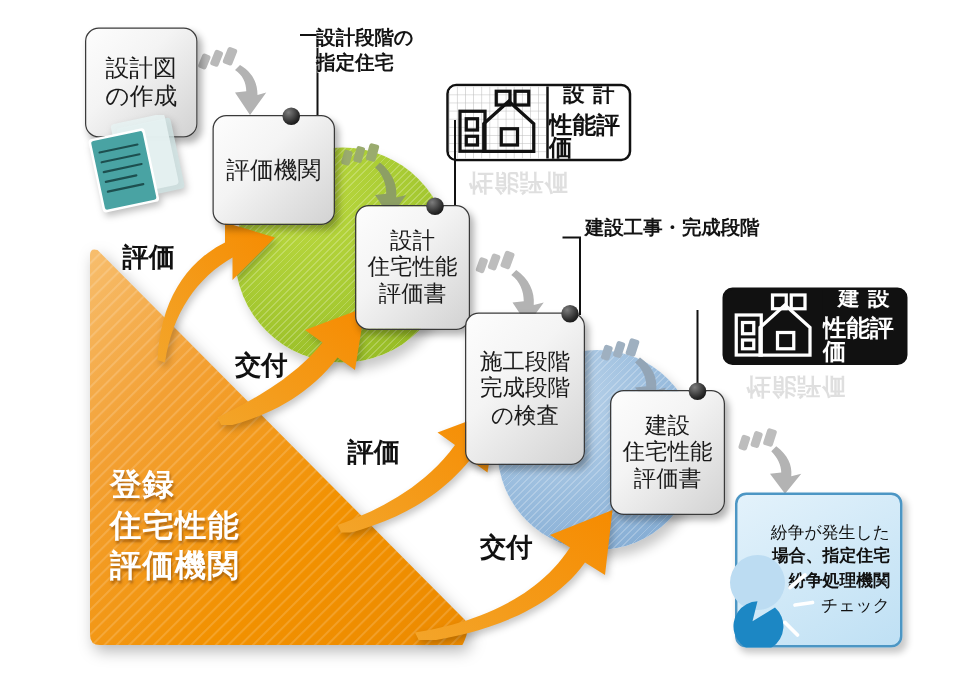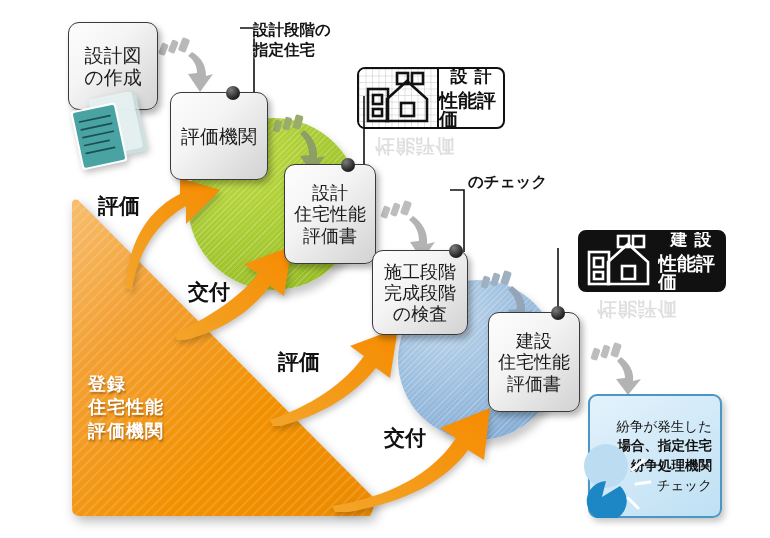--- a/index.html
+++ b/index.html
@@ -59,21 +59,21 @@
     position:absolute;
     left:56px;top:196px;width:322px;height:330px;
     z-index:20;
     filter:drop-shadow(3px 5px 6px rgba(0,0,0,.28));
   }
   #org-label{
     position:absolute;
     left:88px;top:372px;
     z-index:24;
     color:#ffffff;
-    font-size:18px;
+    font-size:25px;
     font-weight:bold;
     line-height:1.30;
     letter-spacing:1px;
     text-shadow:1px 2px 2px rgba(120,60,0,.55);
     white-space:nowrap;
   }
   #org-label span{display:block;}
 
   
   .orgarrow{position:absolute;z-index:26;
@@ -331,21 +331,21 @@
   </div>
 
   <div class="box" style="left:284px;top:164px;width:92px;height:100px;font-size:18px;">
     <span class="lines">
       <span>設計</span>
       <span>住宅性能</span>
       <span>評価書</span>
     </span>
   </div>
 
-  <div class="box" style="left:372px;top:250px;width:96px;height:85px;font-size:18px;">
+  <div class="box" style="left:372px;top:250px;width:96px;height:122px;font-size:18px;">
     <span class="lines">
       <span>施工段階</span>
       <span>完成段階</span>
       <span>の検査</span>
     </span>
   </div>
 
   <div class="box" style="left:488px;top:312px;width:92px;height:100px;font-size:18px;">
     <span class="lines">
       <span>建設</span>
@@ -369,21 +369,21 @@
       </g>
     </g>
   </svg>
 
   <div class="callout" style="left:253px;top:20px;">
     <span>設計段階の</span>
     <span>指定住宅</span>
   </div>
 
   <div class="callout" style="left:468px;top:172px;">
-    <span>のチェック</span>
+    <span>建設工事・完成段階</span>
   </div>
 
   <div class="verb" style="left:98px;top:192px;">評価</div>
   <div class="verb" style="left:188px;top:278px;">交付</div>
   <div class="verb" style="left:278px;top:348px;">評価</div>
   <div class="verb" style="left:384px;top:424px;">交付</div>
 
   <div class="badge" id="badge-design">
     <div class="bhouse">
       <svg width="78" height="58" viewBox="0 0 78 58">

